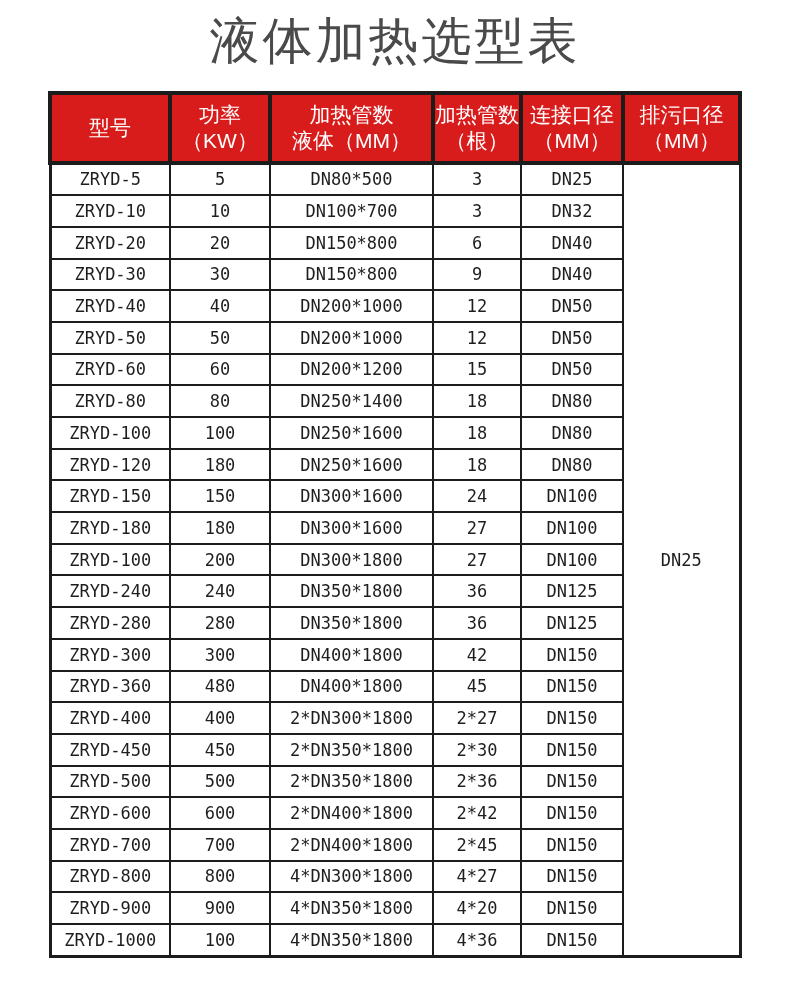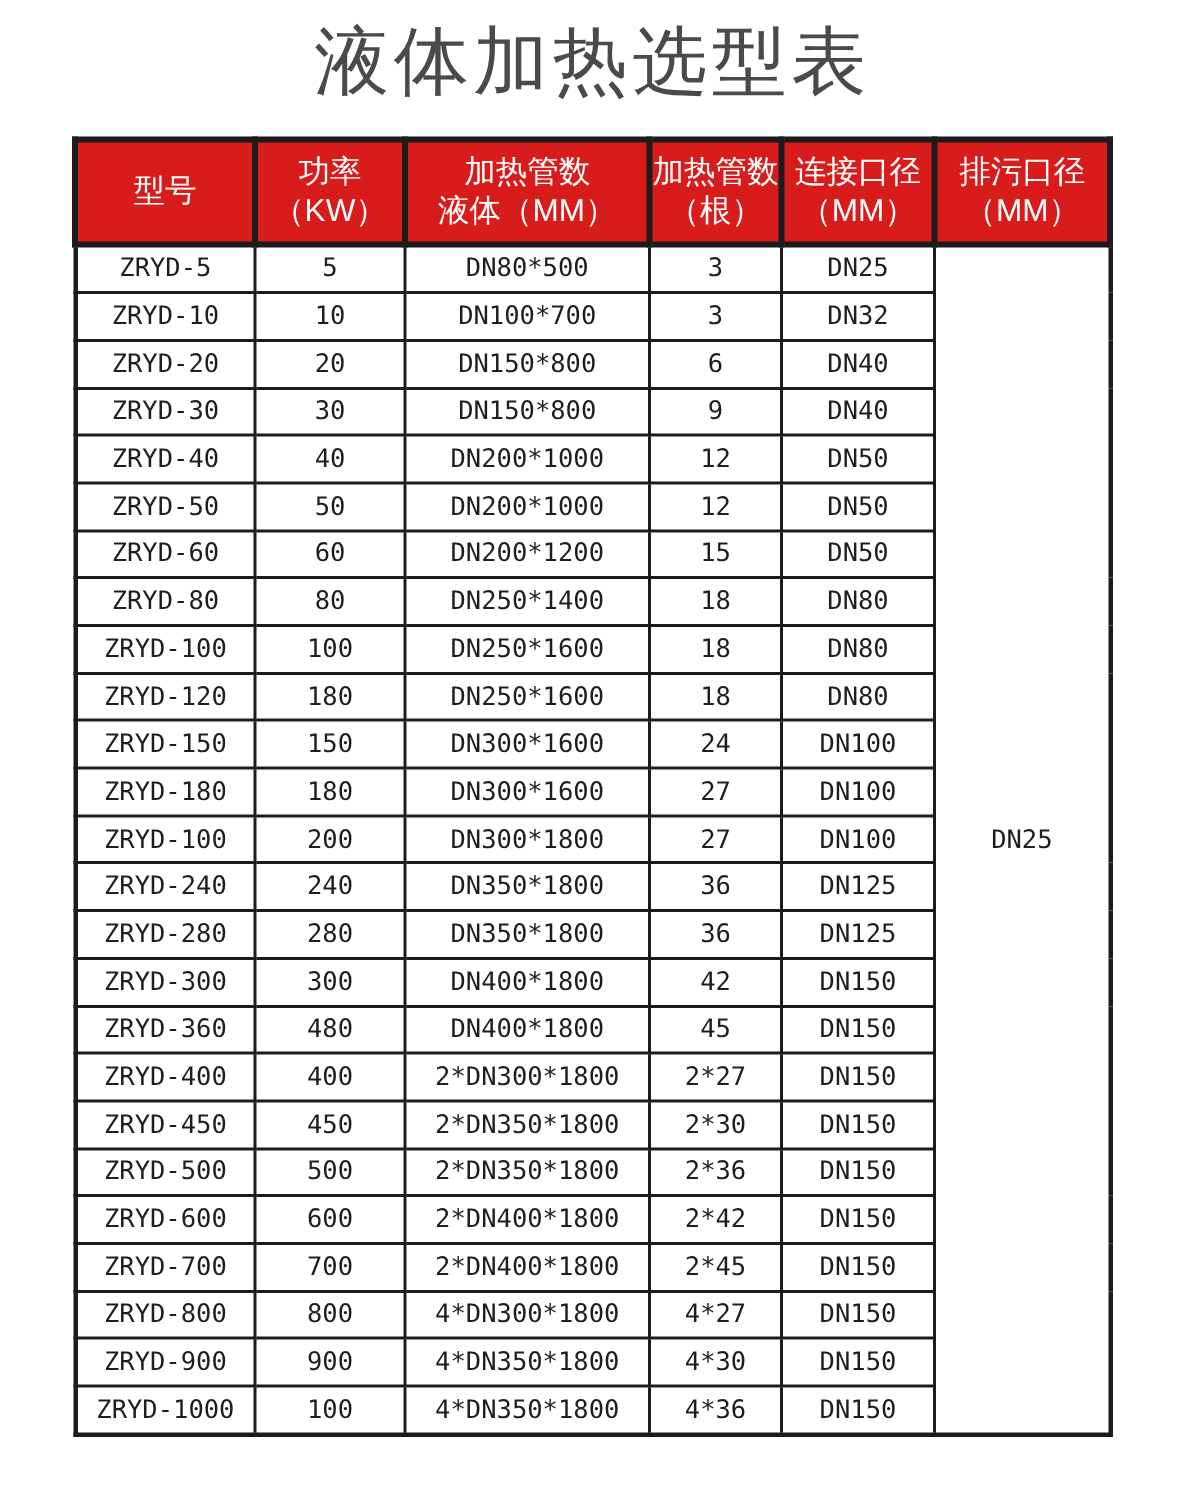--- a/index.html
+++ b/index.html
@@ -273,21 +273,21 @@
           <td>ZRYD-800</td>
           <td>800</td>
           <td>4*DN300*1800</td>
           <td>4*27</td>
           <td>DN150</td>
         </tr>
         <tr>
           <td>ZRYD-900</td>
           <td>900</td>
           <td>4*DN350*1800</td>
-          <td>4*30</td>
+          <td>4*20</td>
           <td>DN150</td>
         </tr>
         <tr>
           <td>ZRYD-1000</td>
           <td>100</td>
           <td>4*DN350*1800</td>
           <td>4*36</td>
           <td>DN150</td>
         </tr>
       </tbody>

